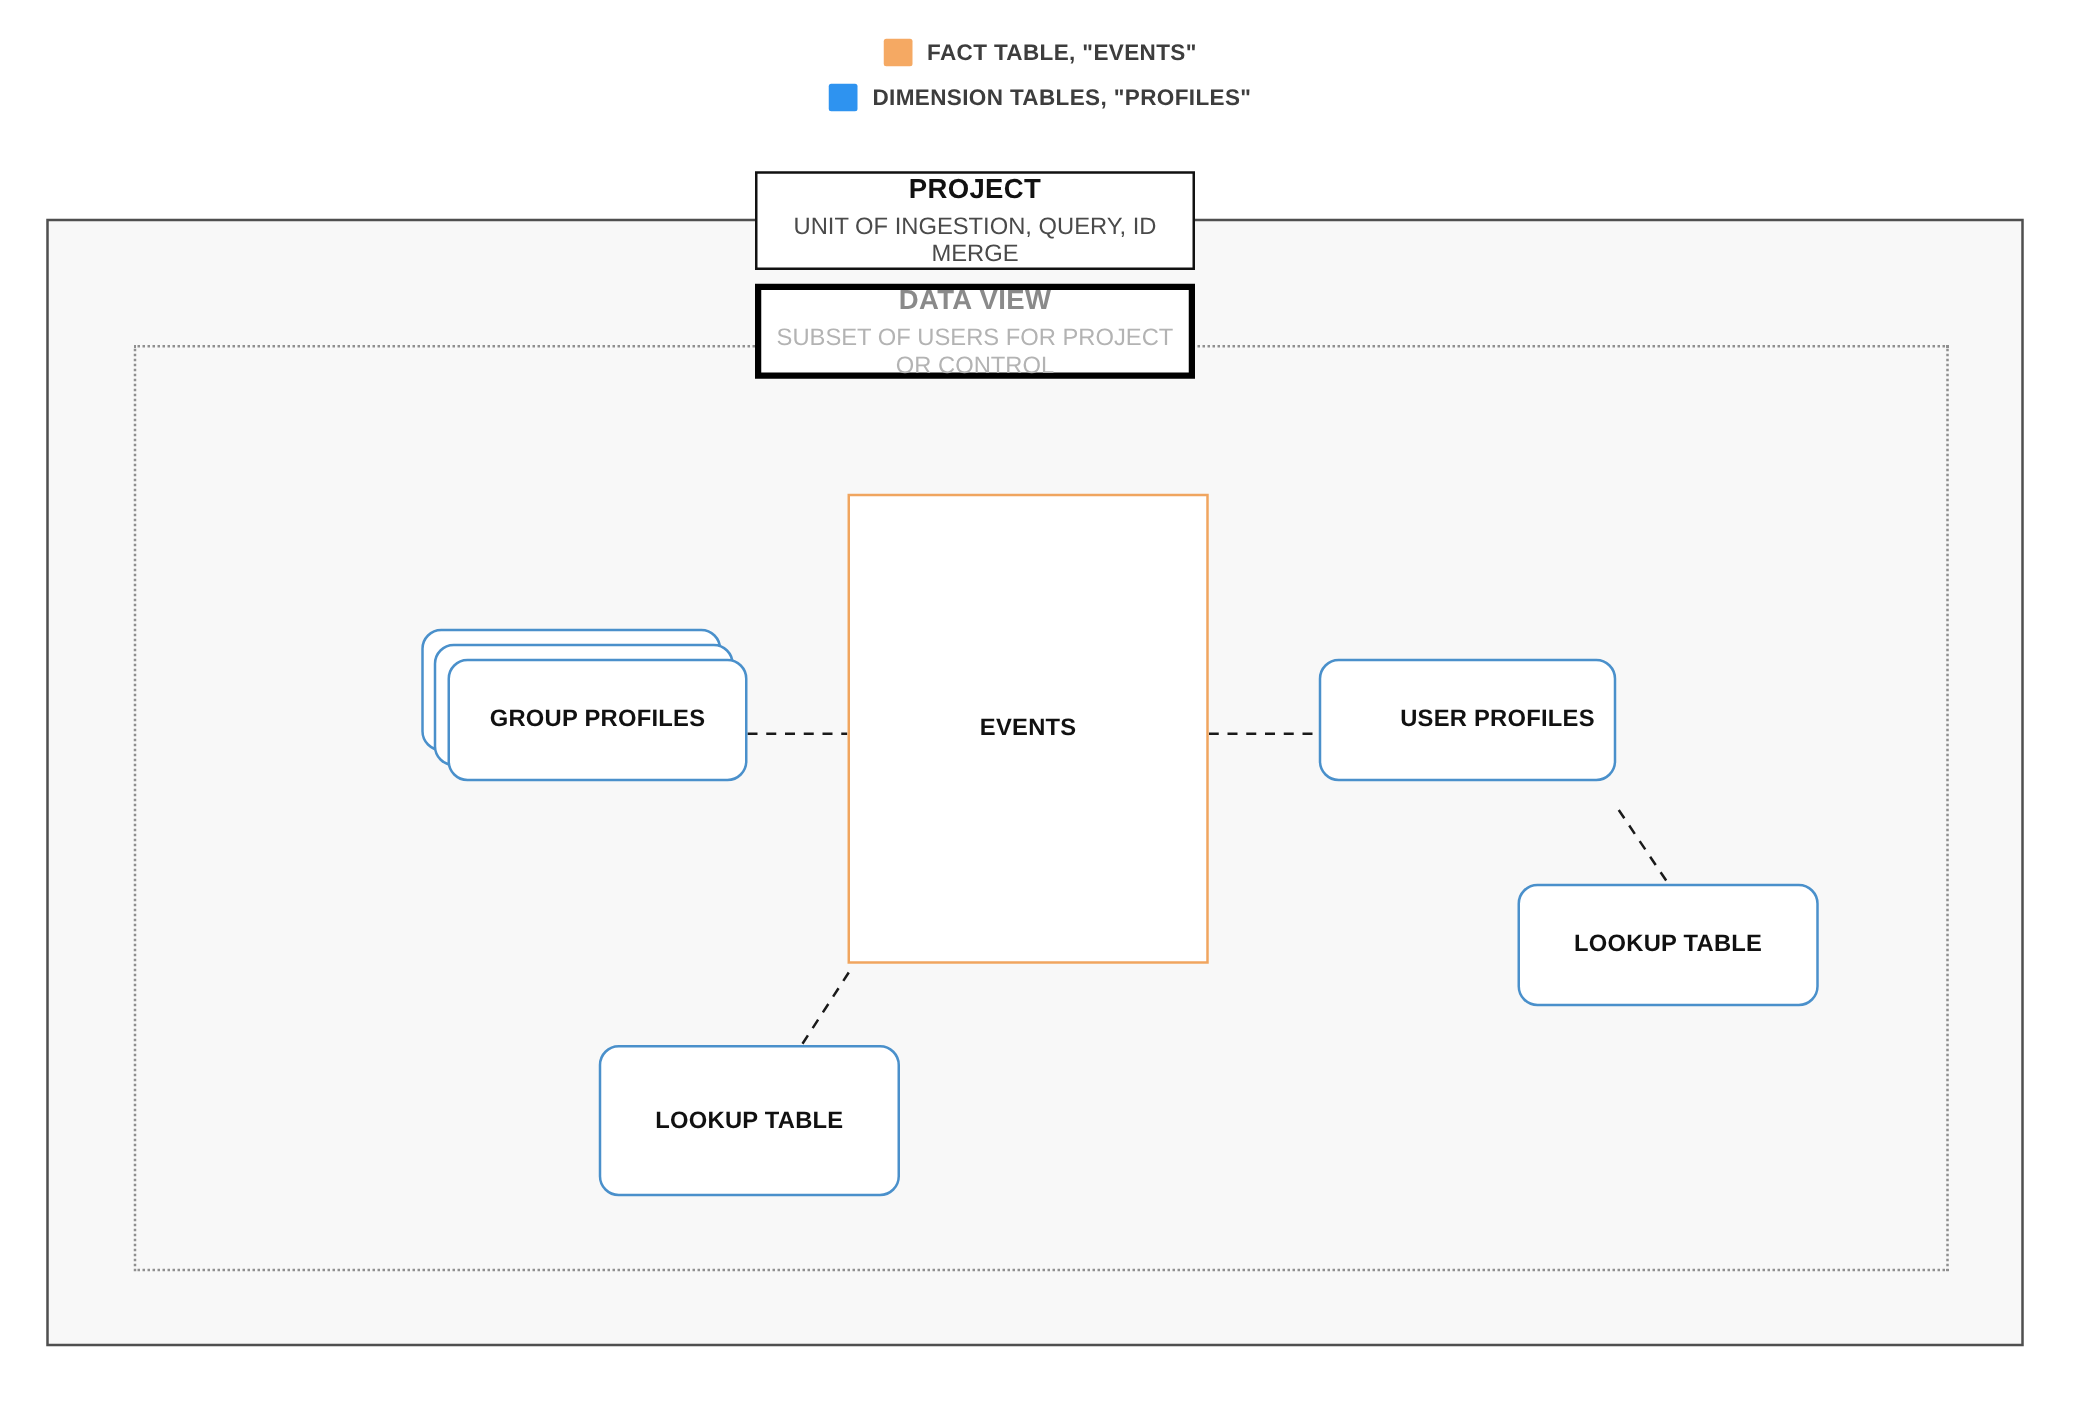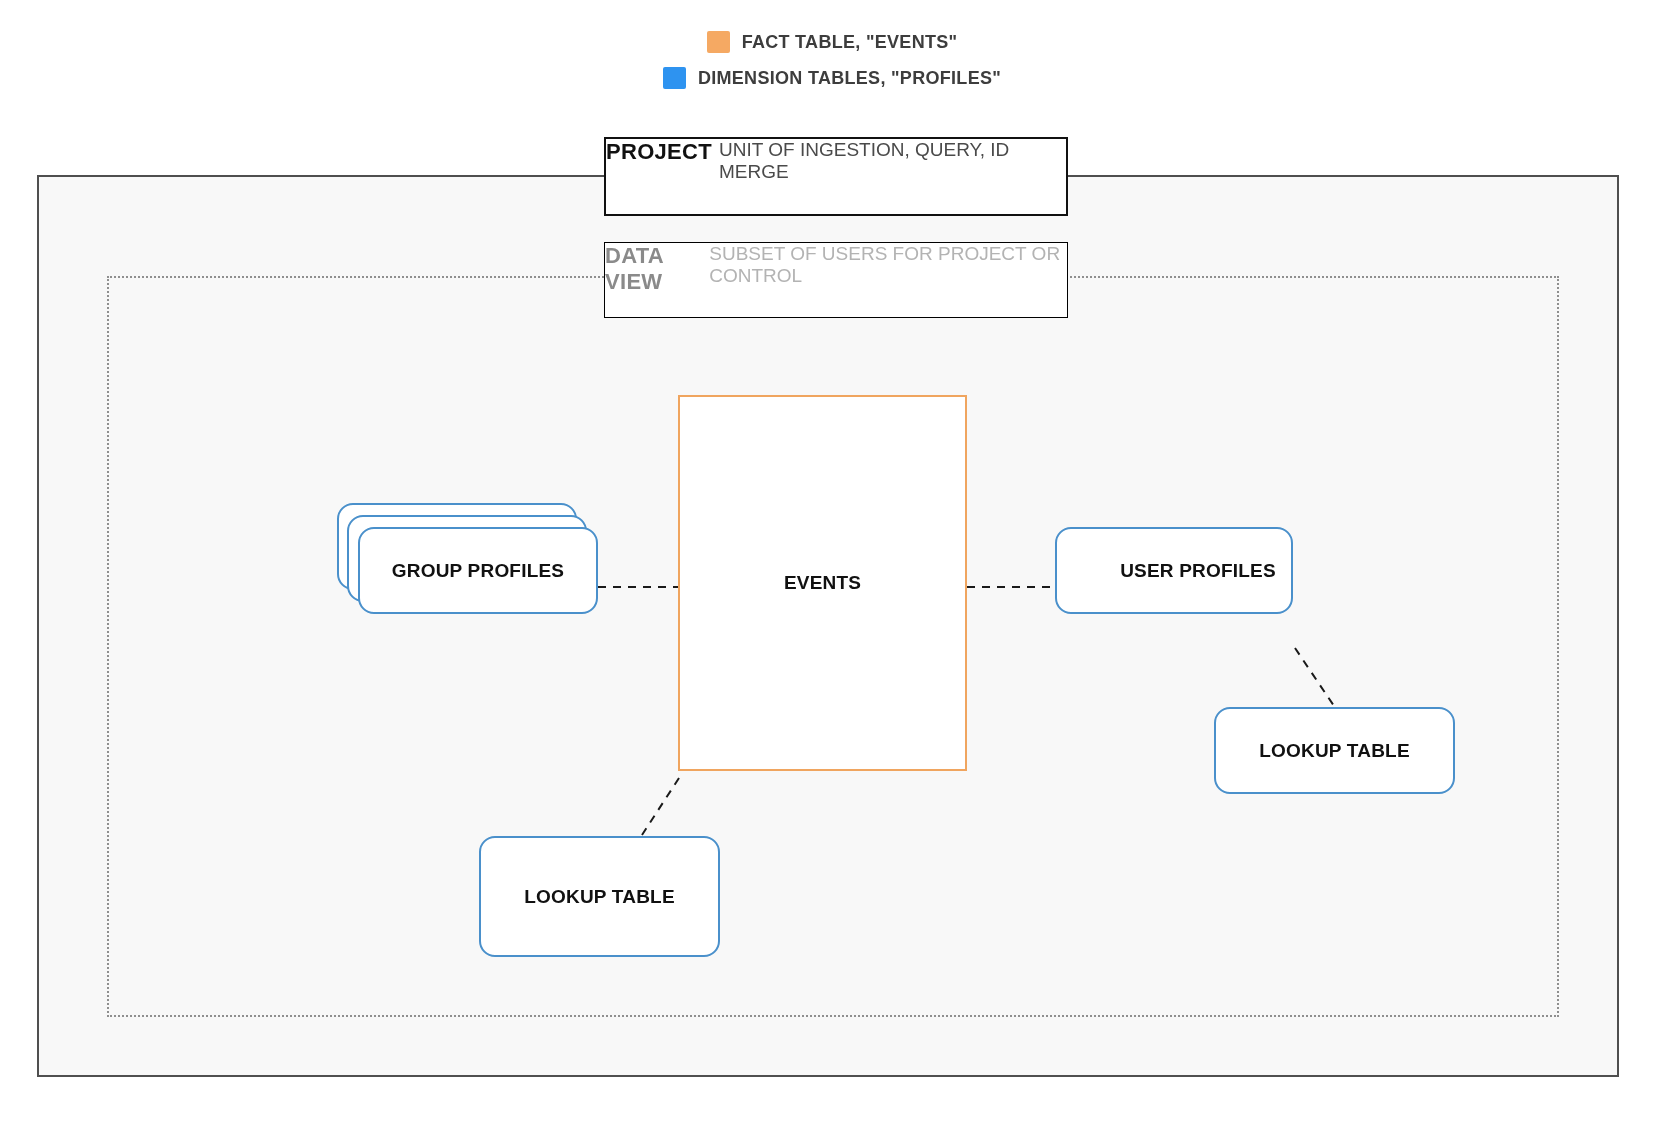--- a/index.html
+++ b/index.html
@@ -34,43 +34,43 @@
 
   
   .data-view-region {
     position: absolute; left: 107px; top: 276px;
     width: 1452px; height: 741px;
     border: 2px dotted #8f8f8f;
   }
 
   
   .header-box {
-    position: absolute; left: 604px; width: 464px;
-    background: #ffffff; 
-    display: flex; flex-direction: row; justify-content: center; gap: 7px;
+    position: absolute; left: 604px; width: 352px;
+    background: #ffffff; text-align: center;
+    display: flex; flex-direction: column; justify-content: center; gap: 7px;
   }
   .project-box { top: 137px; height: 79px; border: 2px solid #111111; }
-  .data-view-box { top: 242px; height: 76px; border: 1px solid #000000; }
+  .data-view-box { top: 227px; height: 76px; border: 5px solid #000000; }
   .box-title { font-size: 22px; font-weight: bold; color: #111111; letter-spacing: 0.3px; }
   .box-subtitle { font-size: 19px; color: #4a4a4a; }
   .data-view-box .box-title { color: #8a8a8a; }
   .data-view-box .box-subtitle { color: #b3b3b3; }
 
   
   .node-label { font-size: 19px; font-weight: bold; color: #111111; letter-spacing: 0.2px; }
 
   .events-box {
     position: absolute; left: 678px; top: 395px;
     width: 289px; height: 376px;
     background: #ffffff; border: 2px solid #f0a55f;
     display: flex; align-items: center; justify-content: center;
   }
 
   .dim-card {
-    position: absolute; width: 240px; height: 87px;
+    position: absolute; width: 240px; height: 98px;
     background: #ffffff; border: 2px solid #4a90cb; border-radius: 16px;
     display: flex; align-items: center; justify-content: center;
   }
   .gp-back { left: 337px; top: 503px; }
   .gp-mid  { left: 347px; top: 515px; }
   .gp-front{ left: 358px; top: 527px; }
   .user-profiles { left: 1055px; top: 527px; width: 238px; padding-left: 48px; }
   .lookup-right  { left: 1214px; top: 707px; width: 241px; }
   .lookup-bottom { left: 479px;  top: 836px; width: 241px; height: 121px; }
 

